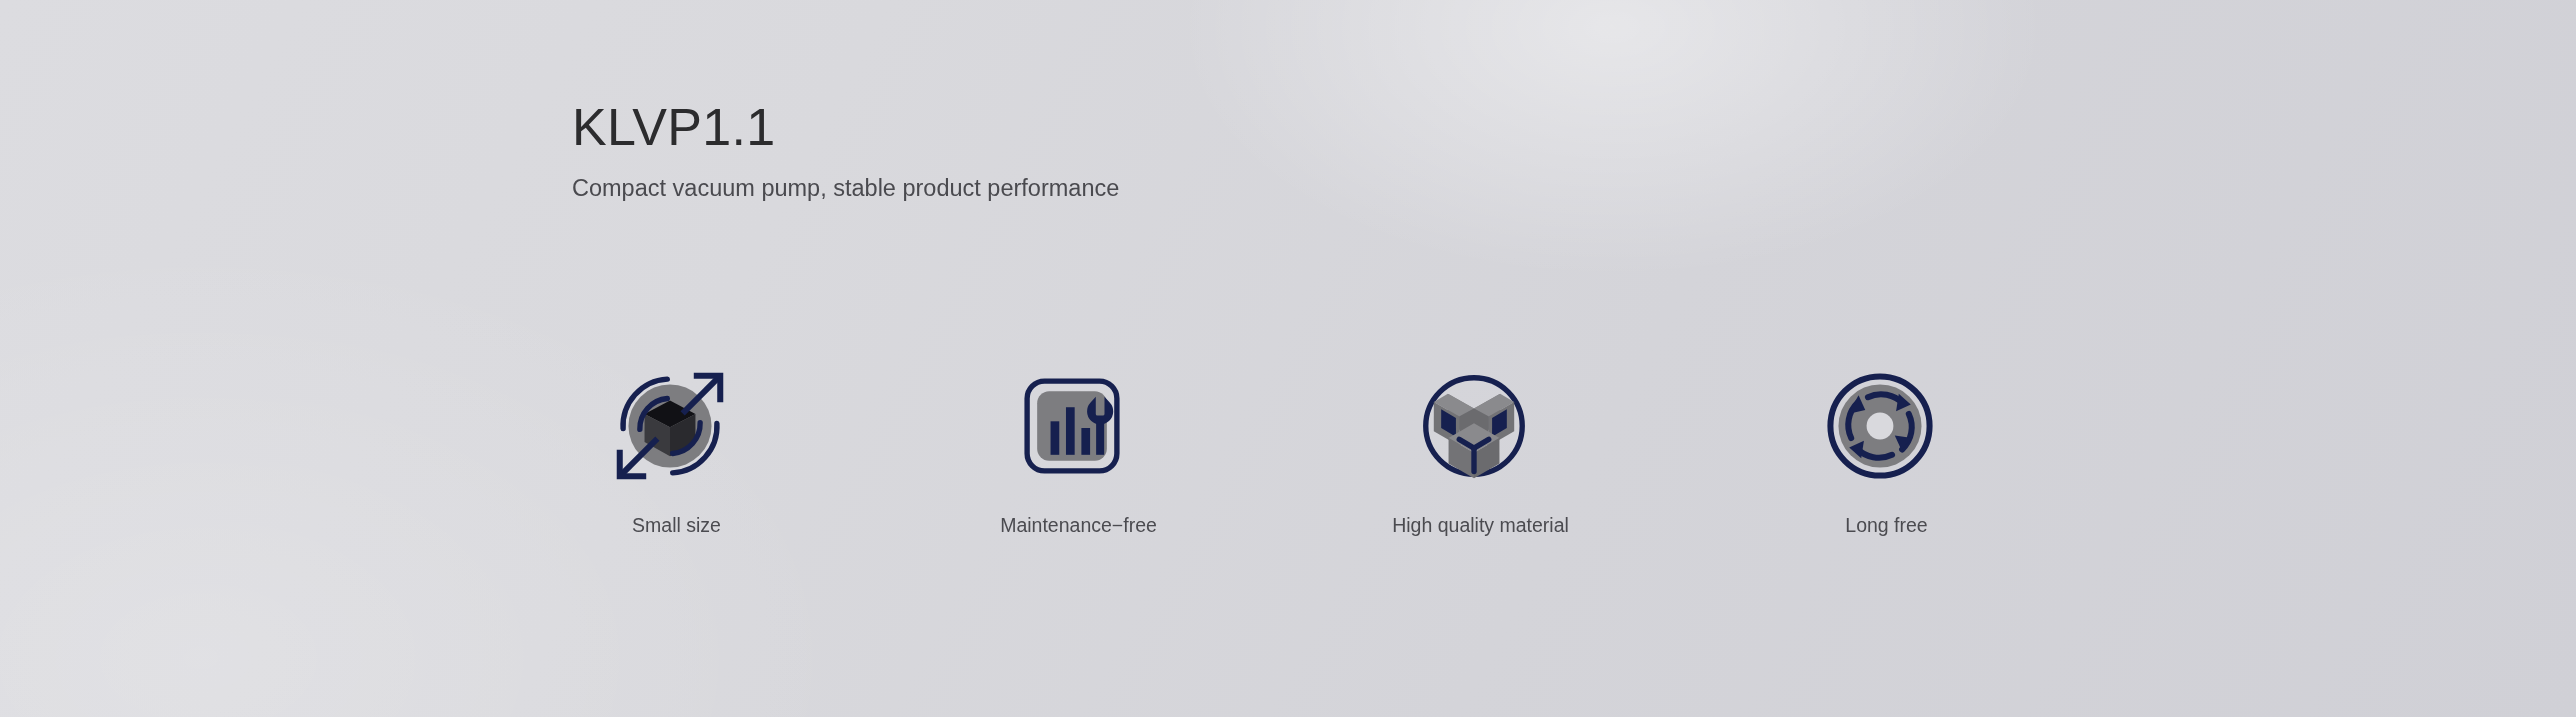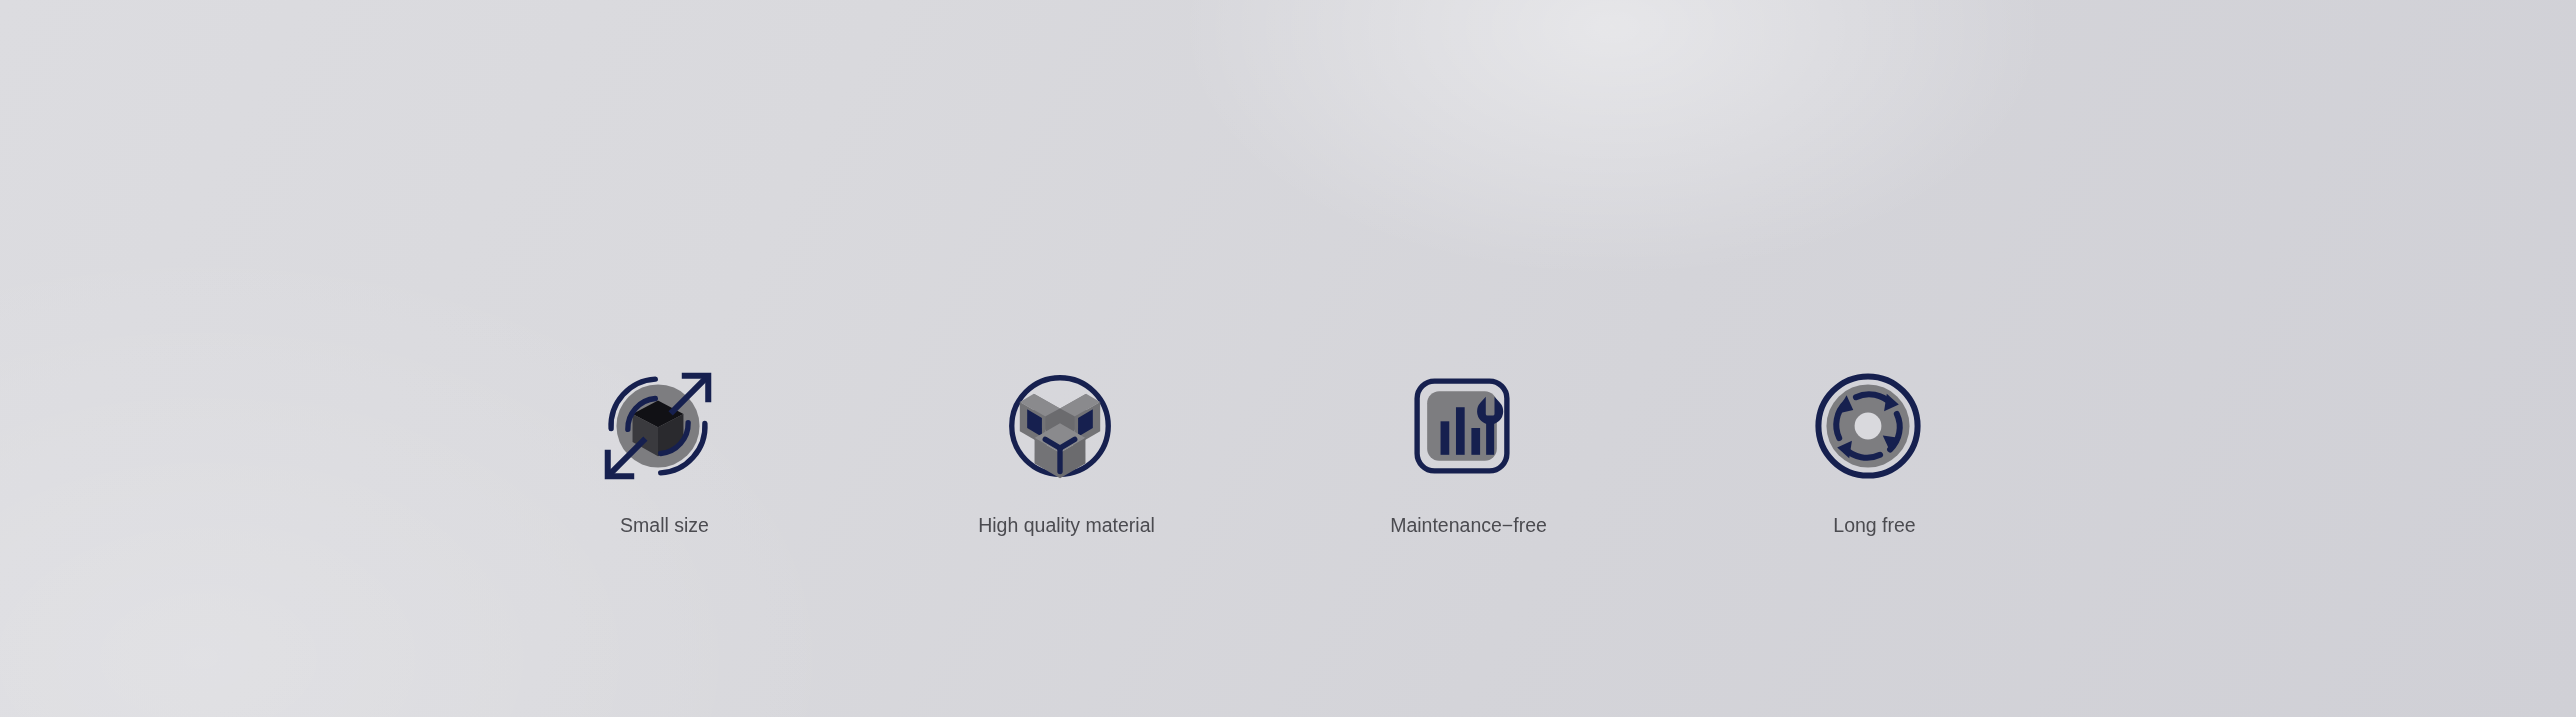--- a/index.html
+++ b/index.html
@@ -48,21 +48,21 @@
     font-size: 23.5px;
     font-weight: 400;
     line-height: 1.1;
     color: #4a4a4f;
     white-space: nowrap;
   }
 
   
   #features {
     position: absolute;
-    left: 572px;
+    left: 584px;
     top: 359px;
     width: 1430px;
     display: flex;
     align-items: flex-end;
   }
 
   .feature {
     width: 403px;
     display: flex;
     flex-direction: column;
@@ -88,20 +88,24 @@
     white-space: nowrap;
     text-align: center;
     line-height: 1;
   }
 </style>
 </head>
 <body>
 
 <div id="page">
 
+  <div id="hero-text">
+    <h1 id="product-title">KLVP1.1</h1>
+    <p id="product-subtitle">Compact vacuum pump, stable product performance</p>
+  </div>
 
   <div id="features">
 
     <div class="feature f1">
       <svg class="feature-icon" viewBox="0 0 200 200">
 
         <circle cx="100" cy="100" r="62" fill="#7d7d80"></circle>
 
         <g>
           <polygon points="100,62 138,82 100,102 62,82" fill="#111115"></polygon>
@@ -122,20 +126,42 @@
         </g>
 
         <g stroke="#16204f" stroke-width="9" fill="none" stroke-linecap="square">
           <line x1="78" y1="122" x2="28" y2="172"></line>
           <polyline points="25,140 25,175 60,175"></polyline>
         </g>
       </svg>
       <div class="feature-label">Small size</div>
     </div>
 
+    <div class="feature f3">
+      <svg class="feature-icon" viewBox="0 0 200 200">
+
+        <rect x="33" y="33" width="134" height="134" rx="26" ry="26" fill="none" stroke="#16204f" stroke-width="8"></rect>
+
+        <rect x="48" y="48" width="104" height="104" rx="18" ry="18" fill="#7d7d80"></rect>
+
+        <g fill="#16204f">
+          <rect x="68" y="93" width="13" height="50"></rect>
+          <rect x="91" y="72" width="13" height="71"></rect>
+          <rect x="114" y="103" width="13" height="40"></rect>
+        </g>
+
+        <g fill="#16204f">
+          <rect x="136" y="92" width="12" height="51"></rect>
+          <path d="M 131 68 L 131 82 Q 131 89 138 89 L 146 89 Q 153 89 153 82 L 153 68
+                   A 15 15 0 1 1 131 68 Z" fill="none" stroke="#16204f" stroke-width="9"></path>
+        </g>
+      </svg>
+      <div class="feature-label">Maintenance−free</div>
+    </div>
+
     <div class="feature f2">
       <svg class="feature-icon" viewBox="0 0 200 200">
 
         <circle cx="100" cy="100" r="72" fill="none" stroke="#16204f" stroke-width="8"></circle>
 
         <g>
           <polygon points="61,52 100,74 100,118 61,96" fill="#7d7d80"></polygon>
           <polygon points="61,52 100,74 78,86 40,64" fill="#8a8a8d"></polygon>
           <polygon points="40,64 78,86 78,130 40,108" fill="#737376"></polygon>
           <polygon points="78,130 78,86 100,74 100,118" fill="#6b6b6e"></polygon>
@@ -158,42 +184,20 @@
           <g stroke="#16204f" stroke-width="8" stroke-linecap="round" fill="none">
             <line x1="78" y1="120" x2="100" y2="133"></line>
             <line x1="122" y1="120" x2="100" y2="133"></line>
             <line x1="100" y1="133" x2="100" y2="168"></line>
           </g>
         </g>
       </svg>
       <div class="feature-label">High quality material</div>
     </div>
 
-    <div class="feature f3">
-      <svg class="feature-icon" viewBox="0 0 200 200">
-
-        <rect x="33" y="33" width="134" height="134" rx="26" ry="26" fill="none" stroke="#16204f" stroke-width="8"></rect>
-
-        <rect x="48" y="48" width="104" height="104" rx="18" ry="18" fill="#7d7d80"></rect>
-
-        <g fill="#16204f">
-          <rect x="68" y="93" width="13" height="50"></rect>
-          <rect x="91" y="72" width="13" height="71"></rect>
-          <rect x="114" y="103" width="13" height="40"></rect>
-        </g>
-
-        <g fill="#16204f">
-          <rect x="136" y="92" width="12" height="51"></rect>
-          <path d="M 131 68 L 131 82 Q 131 89 138 89 L 146 89 Q 153 89 153 82 L 153 68
-                   A 15 15 0 1 1 131 68 Z" fill="none" stroke="#16204f" stroke-width="9"></path>
-        </g>
-      </svg>
-      <div class="feature-label">Maintenance−free</div>
-    </div>
-
     <div class="feature f4">
       <svg class="feature-icon" viewBox="0 0 200 200">
 
         <circle cx="100" cy="100" r="74" fill="none" stroke="#16204f" stroke-width="9"></circle>
 
         <circle cx="100" cy="100" r="62" fill="#7d7d80"></circle>
 
         <g fill="none" stroke="#16204f" stroke-width="9" stroke-linecap="round">
           <path d="M 82 57 A 46 46 0 0 1 135 67"></path>
           <path d="M 143 82 A 46 46 0 0 1 133 135"></path>

